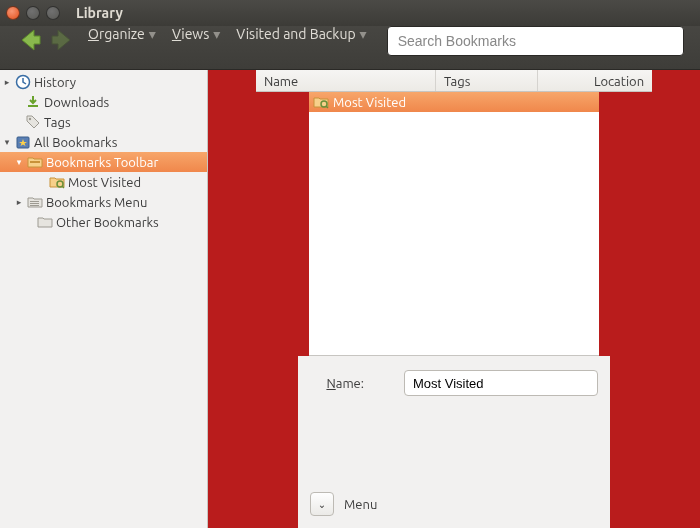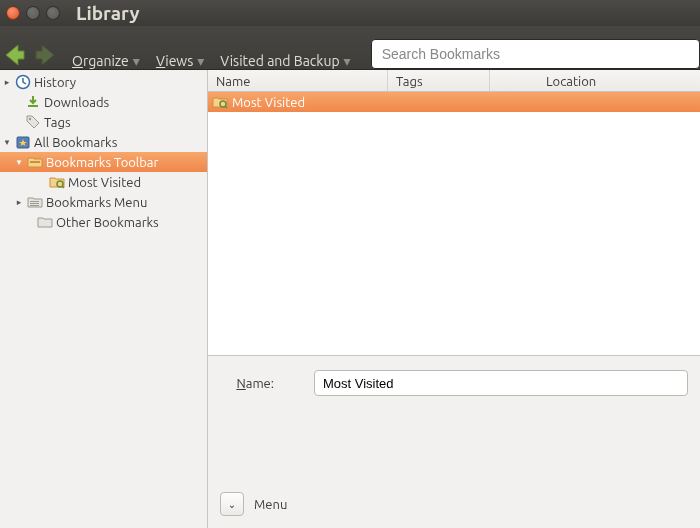--- a/index.html
+++ b/index.html
@@ -3,24 +3,24 @@
 <meta charset="utf-8">
 <style>
   * { box-sizing: border-box; margin: 0; padding: 0; }
   body { font-family: "Ubuntu", "Segoe UI", sans-serif; font-size: 13px; color: #3c3c3c; background: #f2f1f0; width: 700px; height: 528px; overflow: hidden; }
   
   
   .titlebar { height: 26px; background: linear-gradient(#4b4a46, #3c3b37); display: flex; align-items: center; padding: 0 6px; }
   .win-btn { width: 14px; height: 14px; border-radius: 50%; margin-right: 6px; display: inline-block; border: 1px solid rgba(0,0,0,0.5); }
   .win-close { background: radial-gradient(circle at 40% 35%, #f79674, #e24f1b); }
   .win-min, .win-max { background: radial-gradient(circle at 40% 35%, #717171, #595955); }
-  .titletext { color: #dfdbd2; margin-left: 10px; font-size: 19px; font-weight: bold; }
-  
-  
-  .toolbar { height: 44px; background: linear-gradient(#474642, #3e3d39); display: flex; align-items: flex-end; padding: 0 0; border-bottom: 1px solid #2a2926; }
+  .titletext { color: #dfdbd2; margin-left: 10px; font-size: 14px; font-weight: bold; }
+  
+  
+  .toolbar { height: 44px; background: linear-gradient(#474642, #3e3d39); display: flex; align-items: flex-start; padding: 0 16px; border-bottom: 1px solid #2a2926; }
   .nav-arrow { width: 28px; height: 28px; margin-right: 4px; }
   .menu-item { color: #e0ddd6; margin: 0 8px; font-size: 14px; display: flex; align-items: center; cursor: pointer; }
   .menu-item .ul { text-decoration: underline; }
   .menu-drop { margin-left: 4px; opacity: 0.5; }
   .search-wrap { flex: 1; margin-left: 12px; }
   .search { width: 100%; height: 30px; border-radius: 4px; border: 1px solid #2a2926; padding: 0 10px; font-size: 14px; background: #fff; color: #4c1d95; }
   .search::placeholder { color: #888; }
   
   
   .main { display: flex; height: calc(528px - 26px - 44px); }
@@ -29,21 +29,21 @@
   .sidebar { width: 208px; background: #f2f1f0; border-right: 1px solid #c7c5c1; overflow: auto; padding-top: 2px; }
   .tree-row { display: flex; align-items: center; height: 20px; padding: 0 2px; cursor: pointer; white-space: nowrap; }
   .tree-row.selected { background: linear-gradient(#f7a66a, #f0874b); color: #fff; }
   .expander { width: 10px; height: 10px; display: inline-flex; align-items: center; justify-content: center; font-size: 9px; color: #555; flex-shrink: 0; }
   .tree-row.selected .expander { color: #fff; }
   .tree-icon { width: 16px; height: 16px; margin: 0 3px; flex-shrink: 0; display: inline-flex; align-items: center; justify-content: center; }
   .tree-label { font-size: 13px; }
   .indent { display: inline-block; flex-shrink: 0; }
   
   
-  .content { flex: 1; display: flex; flex-direction: column; background: #0ea5e9; }
+  .content { flex: 1; display: flex; flex-direction: column; background: #b91c1c; align-items: center; }
   .list-header { display: flex; height: 22px; background: linear-gradient(#f6f5f3, #eceae6); border-bottom: 1px solid #c7c5c1; }
   .col { border-right: 1px solid #d5d3cf; padding: 2px 8px; font-size: 13px; display: flex; align-items: center; }
   .col-name { width: 180px; }
   .col-tags { width: 102px; }
   .col-loc { flex: 1; border-right: none; margin-left: 48px; }
   .list-body { background: #fff; flex: 0 0 auto; height: 264px; border-bottom: 1px solid #c7c5c1; overflow: auto; }
   .list-row { display: flex; height: 20px; align-items: center; }
   .list-row.selected { background: linear-gradient(#f7a66a, #f0874b); color: #fff; }
   .cell { padding: 0 4px; overflow: hidden; white-space: nowrap; text-overflow: ellipsis; display: flex; align-items: center; }
   .cell-name { width: 180px; }

